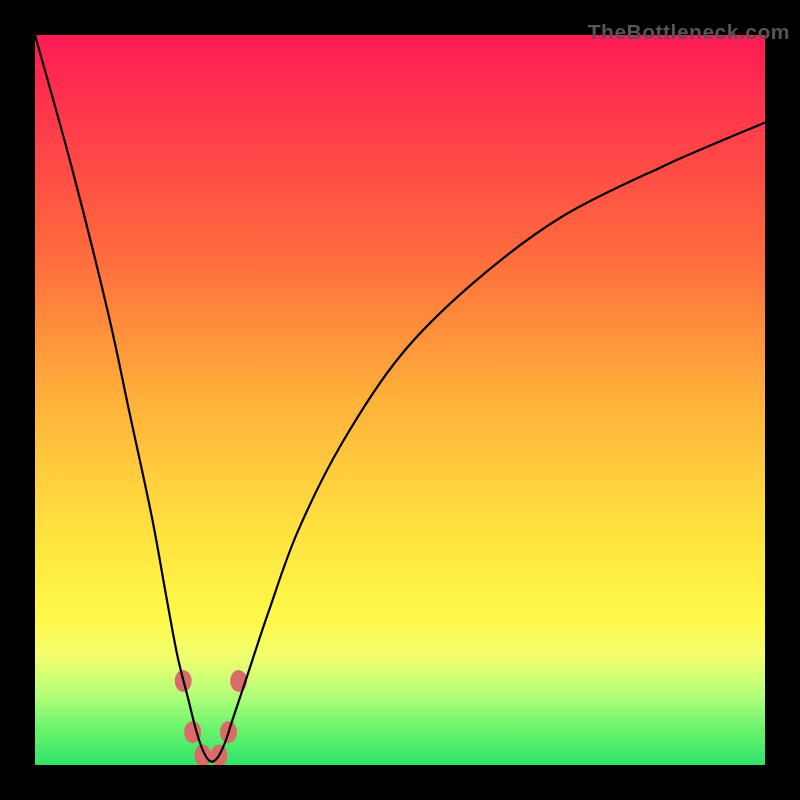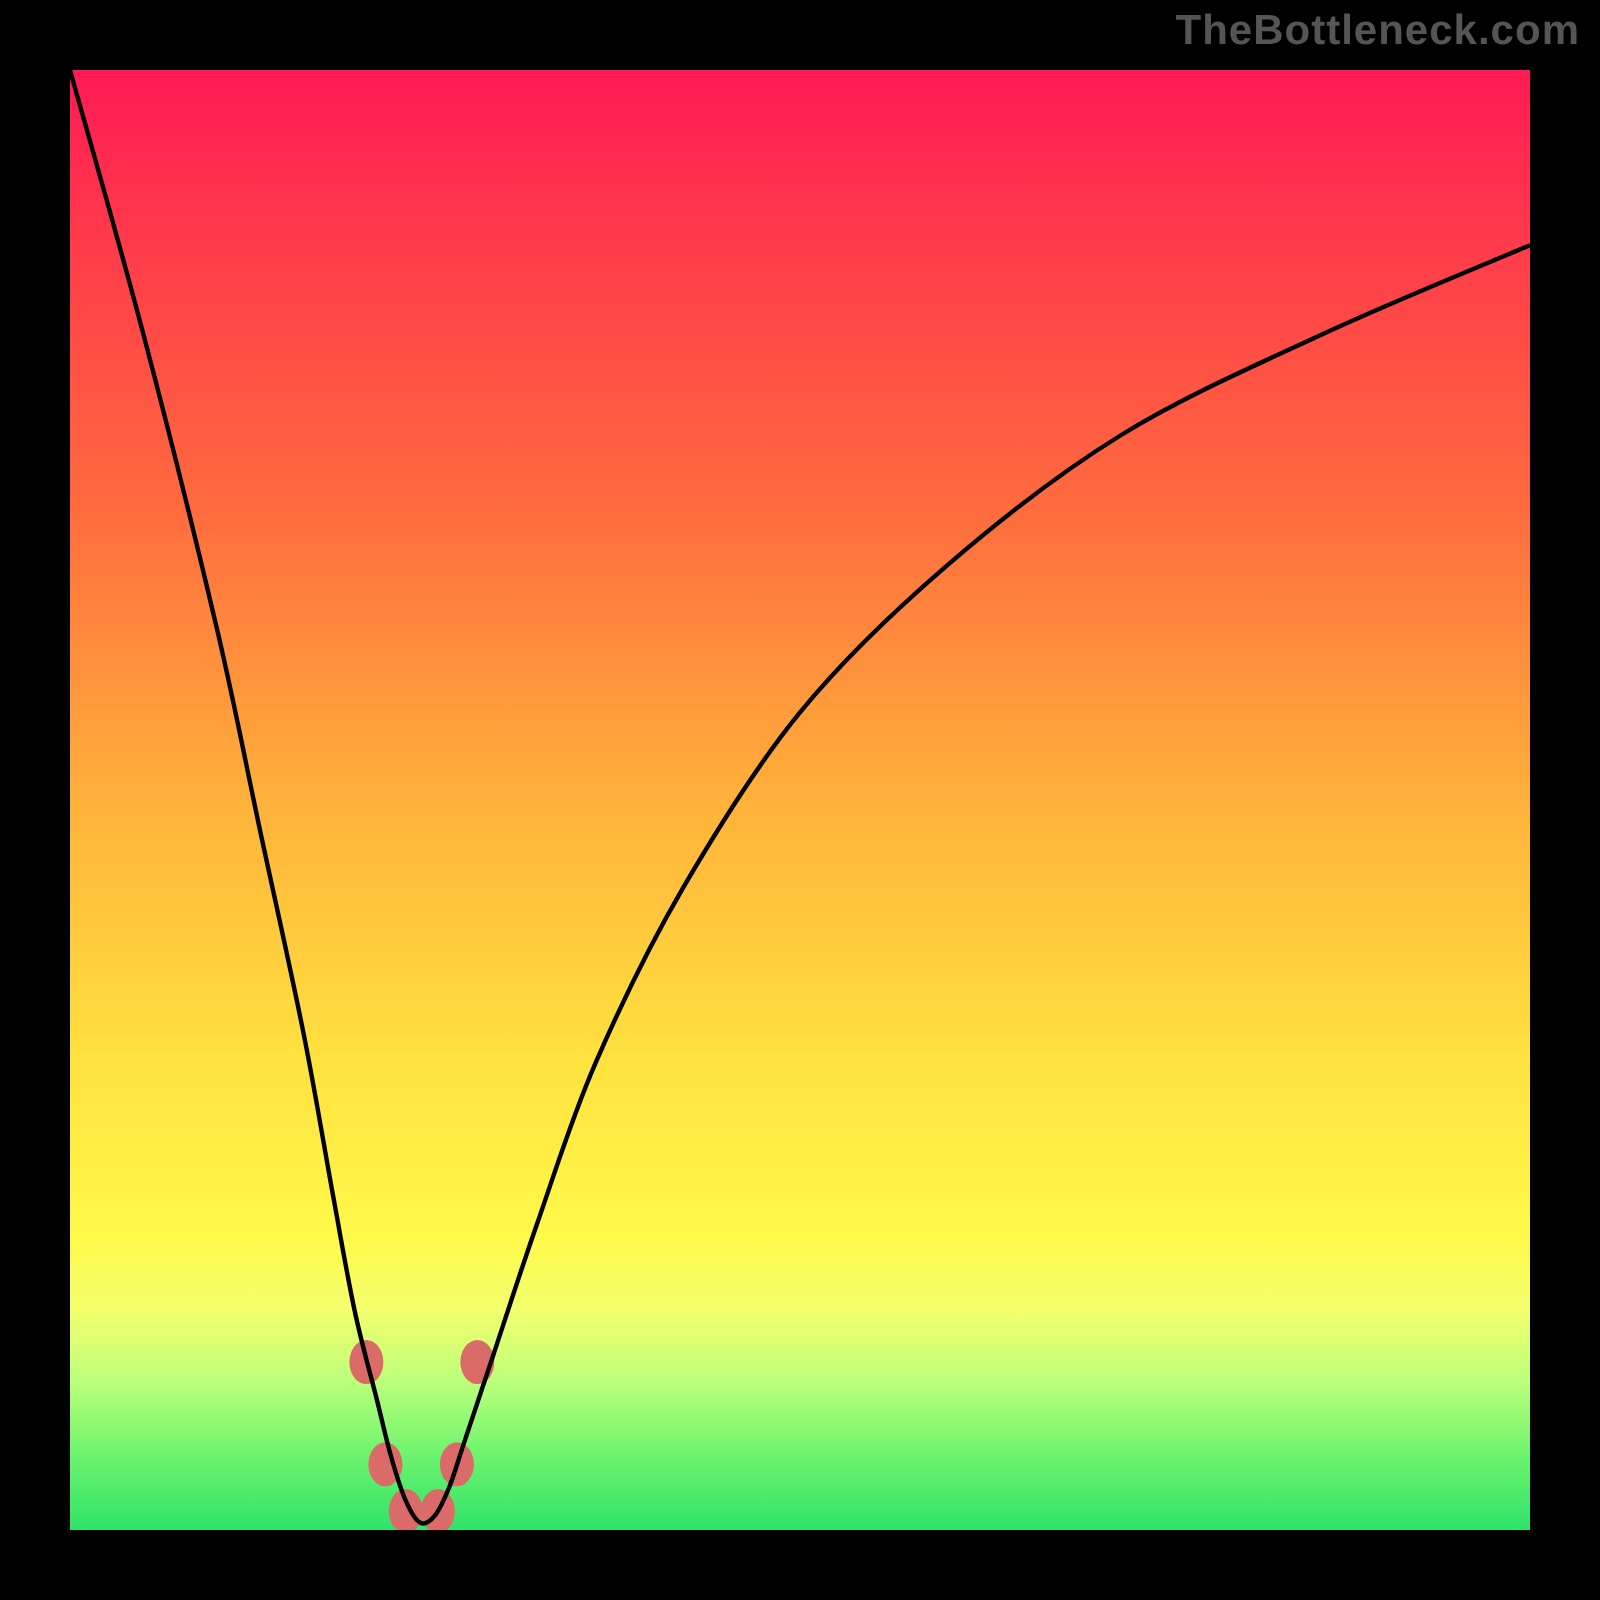--- a/index.html
+++ b/index.html
@@ -39,21 +39,21 @@
   }
   .svg-overlay {
     position: absolute;
     left: 0;
     top: 0;
     width: 730px;
     height: 730px;
   }
   .watermark {
     position: absolute;
-    top: 4px;
+    top: 20px;
     right: 10px;
     color: #555;
     font-size: 21px;
     font-weight: 600;
     letter-spacing: 0.5px;
     user-select: none;
     font-family: Arial, Helvetica, sans-serif;
   }
 </style>
 </head>

